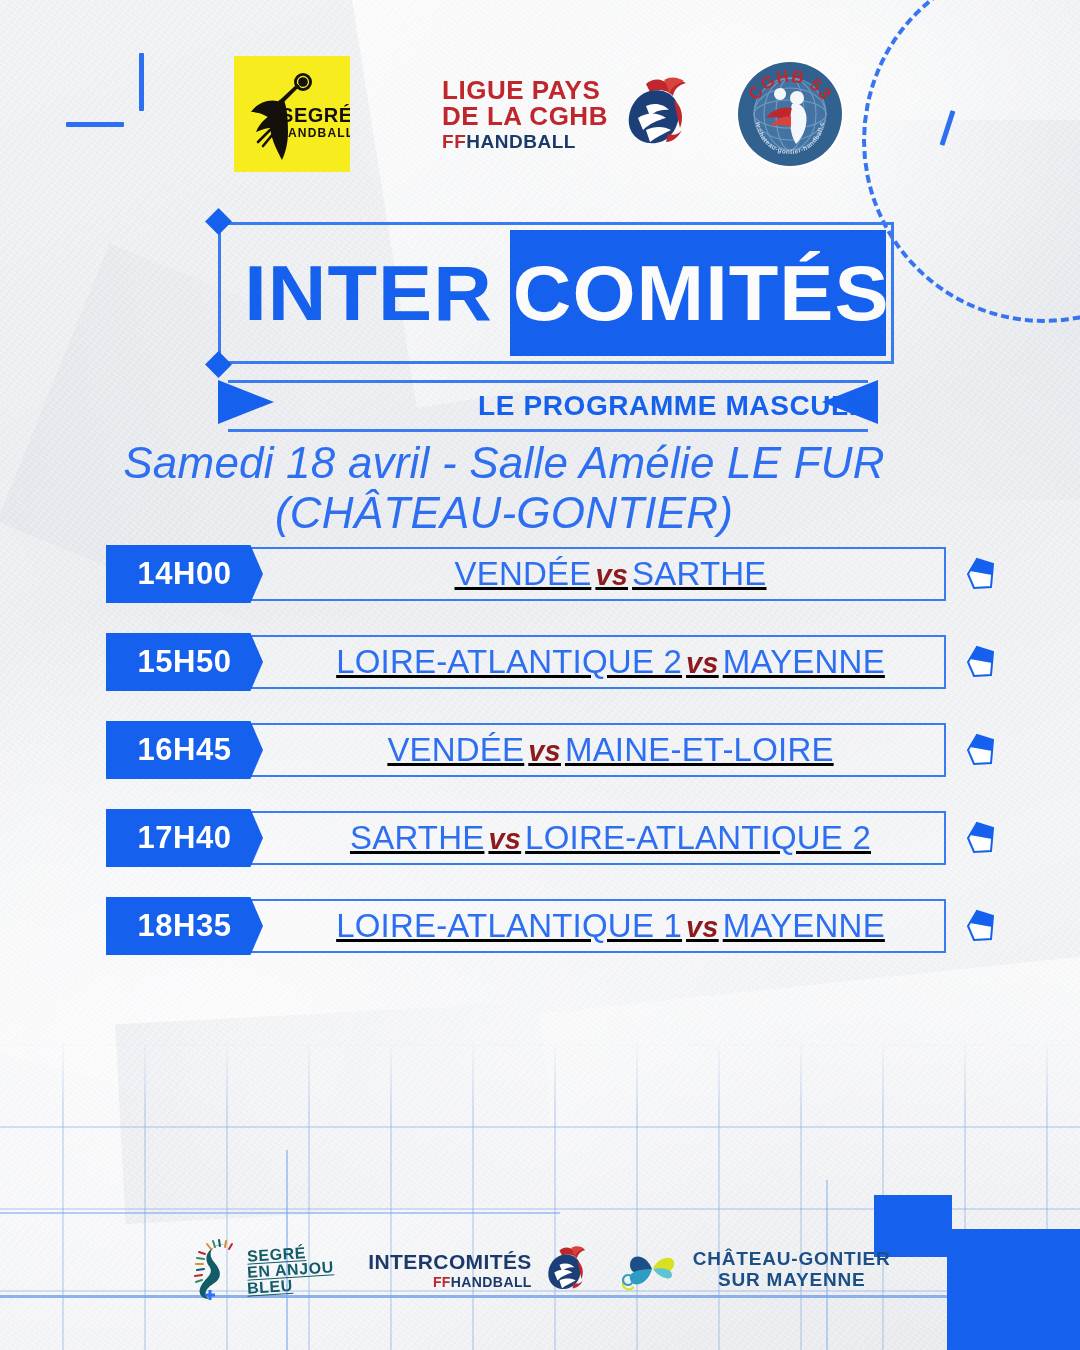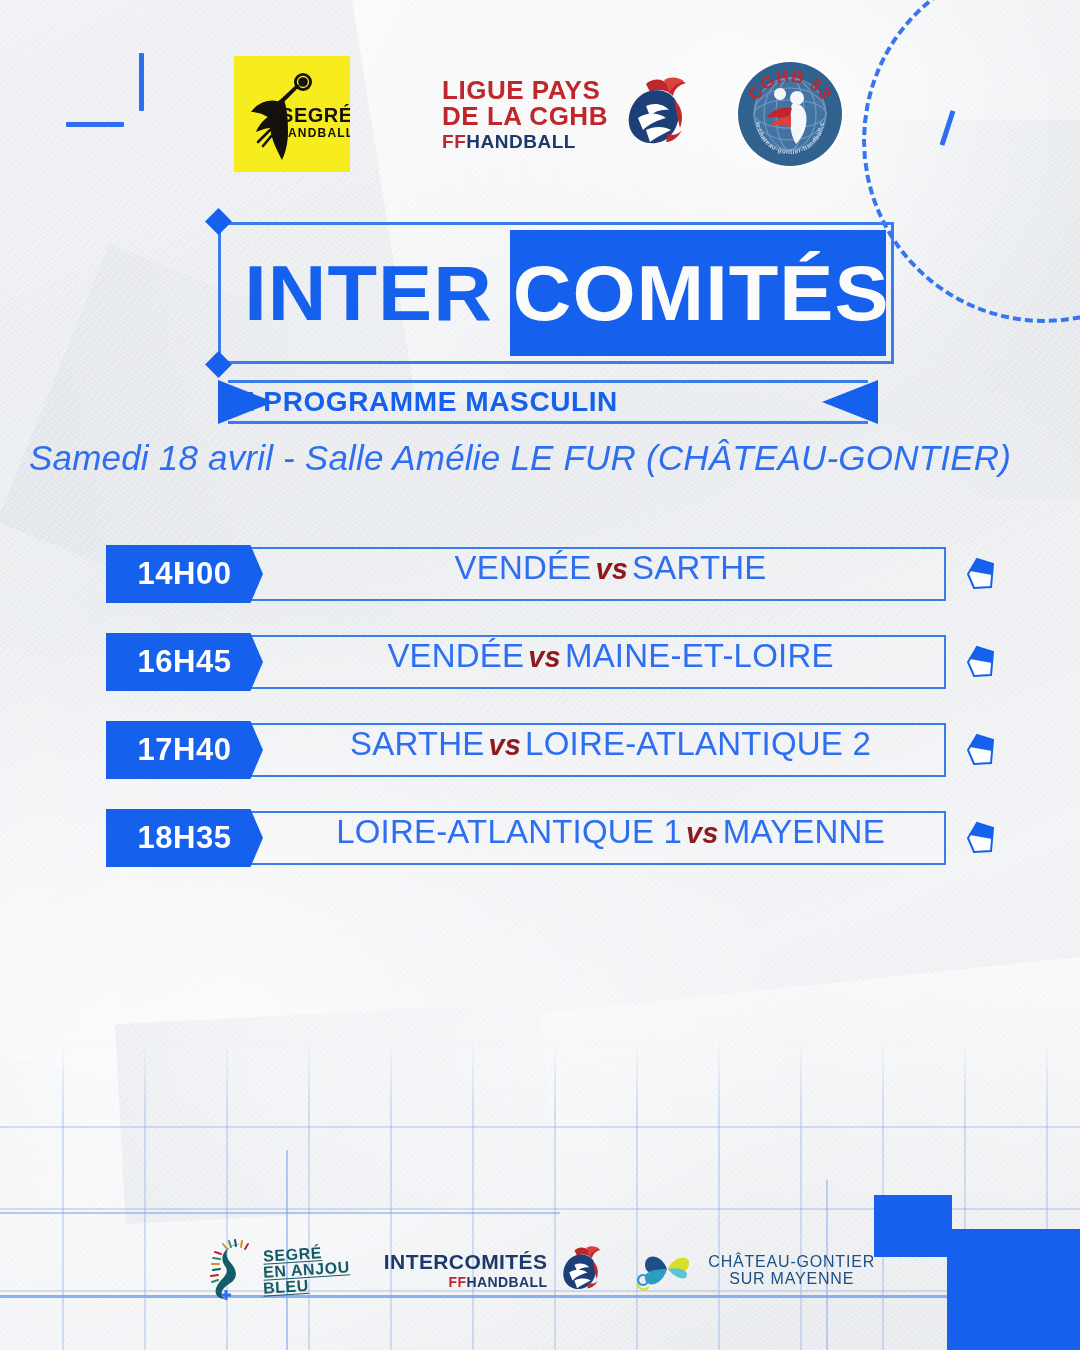--- a/index.html
+++ b/index.html
@@ -153,43 +153,43 @@
     font-family: "Liberation Sans", sans-serif; font-weight: 700; font-size: 78px;
     color: #1560ec; letter-spacing: 1px; transform: scaleX(1.04);
   }
   .t-comites {
     font-family: "Liberation Sans", sans-serif; font-weight: 700; font-size: 78px;
     color: #fbfbfc; letter-spacing: 1px; transform: scaleX(1.04);
   }
 
   
   .sub-banner {
-    position: absolute; left: 218px; top: 380px; width: 660px; height: 44px;
-    display: flex; align-items: center; justify-content: flex-start;
+    position: absolute; left: 218px; top: 380px; width: 660px; height: 52px;
+    display: flex; align-items: center; justify-content: flex-end;
   }
   .sub-arrow {
     position: absolute; top: 0; width: 56px; height: 44px; background: #1560ec;
   }
   .sub-arrow.left  { left: 0;  clip-path: polygon(0 0, 100% 50%, 0 100%); }
   .sub-arrow.right { right: 0; clip-path: polygon(100% 0, 0 50%, 100% 100%); }
   .sub-rule-top, .sub-rule-bot {
     position: absolute; left: 10px; right: 10px; height: 3px; background: #3b7bf0;
   }
   .sub-rule-top { top: 0; }
   .sub-rule-bot { bottom: 0; }
   .sub-text {
     font-family: "Liberation Sans", sans-serif; font-weight: 700; font-size: 28px;
     color: #1560ec; letter-spacing: .6px; position: relative; z-index: 2;
   }
 
   
   .date-line {
-    position: absolute; left: 16px; top: 438px; width: 1008px; text-align: center;
+    position: absolute; left: 0; top: 438px; width: 1008px; text-align: center;
     font-family: "Liberation Sans", sans-serif; font-style: italic; font-weight: 400;
-    font-size: 35px; color: #2d6ff0; letter-spacing: .2px;
+    font-size: 44px; color: #2d6ff0; letter-spacing: .2px;
   }
 
   
   .matches { position: absolute; left: 0; top: 545px; width: 1065px; }
   .match-row {
     position: relative; height: 58px; margin-bottom: 30px;
     display: flex; align-items: center;
   }
   .time-badge {
     position: relative; z-index: 3;
@@ -198,22 +198,23 @@
     display: flex; align-items: center; justify-content: center;
     font-family: "Liberation Sans", sans-serif; font-weight: 700;
     font-size: 31px; letter-spacing: .5px;
     clip-path: polygon(0 0, 92% 0, 100% 50%, 92% 100%, 0 100%);
   }
   .match-box {
     position: relative; z-index: 1;
     margin-left: -16px; width: 699px; height: 54px;
     border: 2px solid #3b7bf0;
     background: rgba(255,255,255,.16);
-    display: flex; justify-content: center;
+    display: flex; align-items: center; justify-content: center;
     padding-left: 28px;
+    text-decoration: underline;
   }
   .match-text {
     font-family: "Liberation Sans", sans-serif; font-weight: 400;
     font-size: 33px; color: #2d6ff0; letter-spacing: .2px; white-space: nowrap;
   }
   .match-text .vs {
     color: #8d1a1c; font-weight: 700; font-size: 29px; font-style: italic;
     padding: 0 4px;
   }
   .row-marker {
@@ -240,22 +241,22 @@
     color: #1b3a6b; font-family: "Liberation Sans", sans-serif; font-weight: 800;
     font-size: 21px; letter-spacing: .4px;
   }
   .f-ic2 { font-family: "Liberation Sans", sans-serif; font-weight: 800; font-size: 14px;
            letter-spacing: .4px; margin-top: 2px; }
   .f-ic2 .ff { color: #c0272d; }
   .f-ic2 .hb { color: #1b3a6b; }
   .f-cg { display: flex; align-items: center; gap: 9px; }
   .f-cg-words { text-align: center; line-height: 1.08; }
   .f-cg-words div {
-    color: #1b4f86; font-family: "Liberation Sans", sans-serif; font-weight: 400;
-    font-size: 16px; letter-spacing: .8px;
+    color: #1b4f86; font-family: "Liberation Sans", sans-serif; font-weight: 700;
+    font-size: 19px; letter-spacing: .8px;
   }
 </style>
 </head>
 <body>
 
 <div id="poster">
 
   <div class="facet f1"></div>
   <div class="facet f2"></div>
   <div class="facet f3"></div>
@@ -375,20 +376,30 @@
       <div class="match-box">
         <span class="match-text"><span>VENDÉE</span><span class="vs">vs</span><span>SARTHE</span></span>
       </div>
       <svg class="row-marker" viewBox="0 0 30 34">
         <path d="M11 2 L27 7 L25 30 L8 31 L2 17 Z" fill="#ffffff" stroke="#1560ec" stroke-width="2"></path>
         <path d="M11 2 L27 7 L26 18 L4 14 Z" fill="#1560ec"></path>
       </svg>
     </div>
 
 
+    <div class="match-row">
+      <div class="time-badge">15H50</div>
+      <div class="match-box">
+        <span class="match-text"><span>LOIRE-ATLANTIQUE 2</span><span class="vs">vs</span><span>MAYENNE</span></span>
+      </div>
+      <svg class="row-marker" viewBox="0 0 30 34">
+        <path d="M11 2 L27 7 L25 30 L8 31 L2 17 Z" fill="#ffffff" stroke="#1560ec" stroke-width="2"></path>
+        <path d="M11 2 L27 7 L26 18 L4 14 Z" fill="#1560ec"></path>
+      </svg>
+    </div>
 
     <div class="match-row">
       <div class="time-badge">16H45</div>
       <div class="match-box">
         <span class="match-text"><span>VENDÉE</span><span class="vs">vs</span><span>MAINE-ET-LOIRE</span></span>
       </div>
       <svg class="row-marker" viewBox="0 0 30 34">
         <path d="M11 2 L27 7 L25 30 L8 31 L2 17 Z" fill="#ffffff" stroke="#1560ec" stroke-width="2"></path>
         <path d="M11 2 L27 7 L26 18 L4 14 Z" fill="#1560ec"></path>
       </svg>

